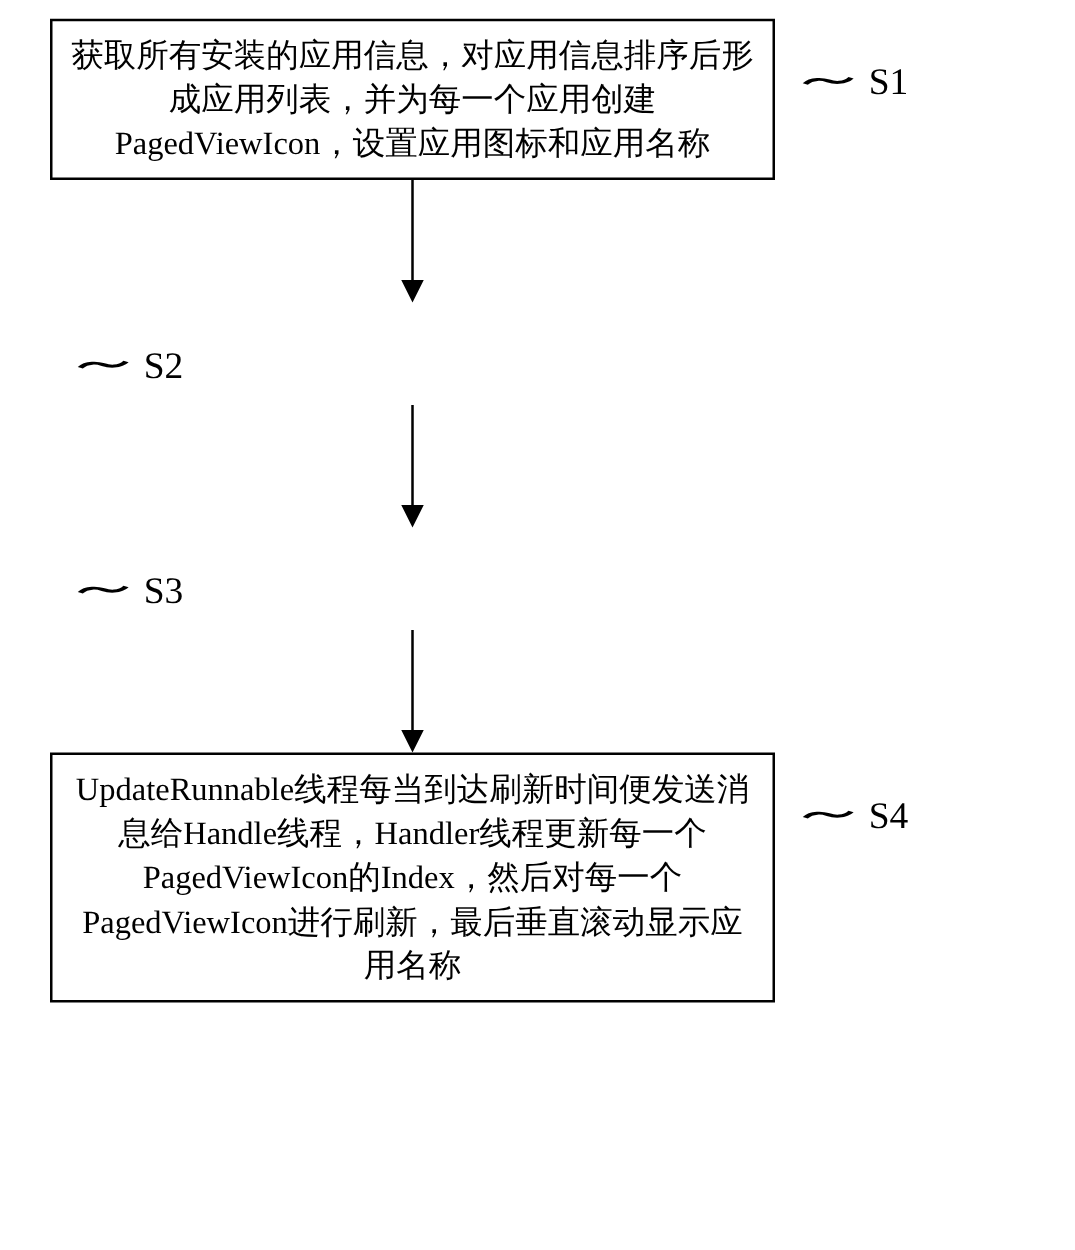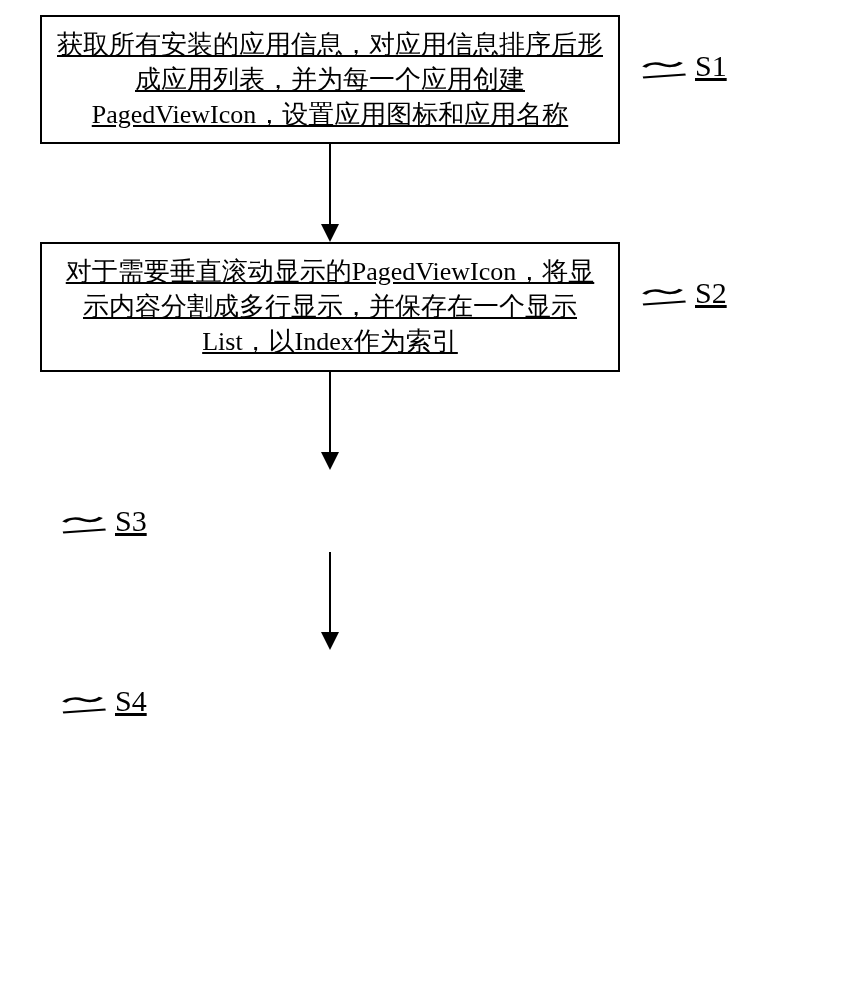--- a/index.html
+++ b/index.html
@@ -8,21 +8,20 @@
     height: 1000px;
     background: #ffffff;
     font-family: "SimSun", "Microsoft YaHei", serif;
     position: relative;
   }
   .flow-container {
     position: absolute;
     left: 40px;
     top: 15px;
     width: 780px;
-    text-decoration: underline;
   }
   .step-row {
     display: flex;
     align-items: flex-start;
     margin-bottom: 0;
   }
   .step-box {
     border: 2px solid #000;
     padding: 10px 14px;
     background: #fff;
@@ -85,23 +84,20 @@
     </div>
   </div>
   <div class="arrow-wrap">
     <div class="arrow">
       <div class="arrow-line" style="height:80px;"></div>
       <div class="arrow-head"></div>
     </div>
   </div>
 
   <div class="step-row">
-    <div class="step-box">
-      <span>对于需要垂直滚动显示的PagedViewIcon，将显示内容分割成多行显示，并保存在一个显示List，以Index作为索引</span>
-    </div>
     <div class="step-label-col">
       <span class="tilde">〜</span>
       <span class="step-label">S2</span>
     </div>
   </div>
   <div class="arrow-wrap">
     <div class="arrow">
       <div class="arrow-line" style="height:80px;"></div>
       <div class="arrow-head"></div>
     </div>
@@ -114,19 +110,22 @@
     </div>
   </div>
   <div class="arrow-wrap">
     <div class="arrow">
       <div class="arrow-line" style="height:80px;"></div>
       <div class="arrow-head"></div>
     </div>
   </div>
 
   <div class="step-row">
+    <div class="step-box">
+      <span>UpdateRunnable线程每当到达刷新时间便发送消息给Handle线程，Handler线程更新每一个PagedViewIcon的Index，然后对每一个PagedViewIcon进行刷新，最后垂直滚动显示应用名称</span>
+    </div>
     <div class="step-label-col">
       <span class="tilde">〜</span>
       <span class="step-label">S4</span>
     </div>
   </div>
 
 </div>
 
 </body></html>

